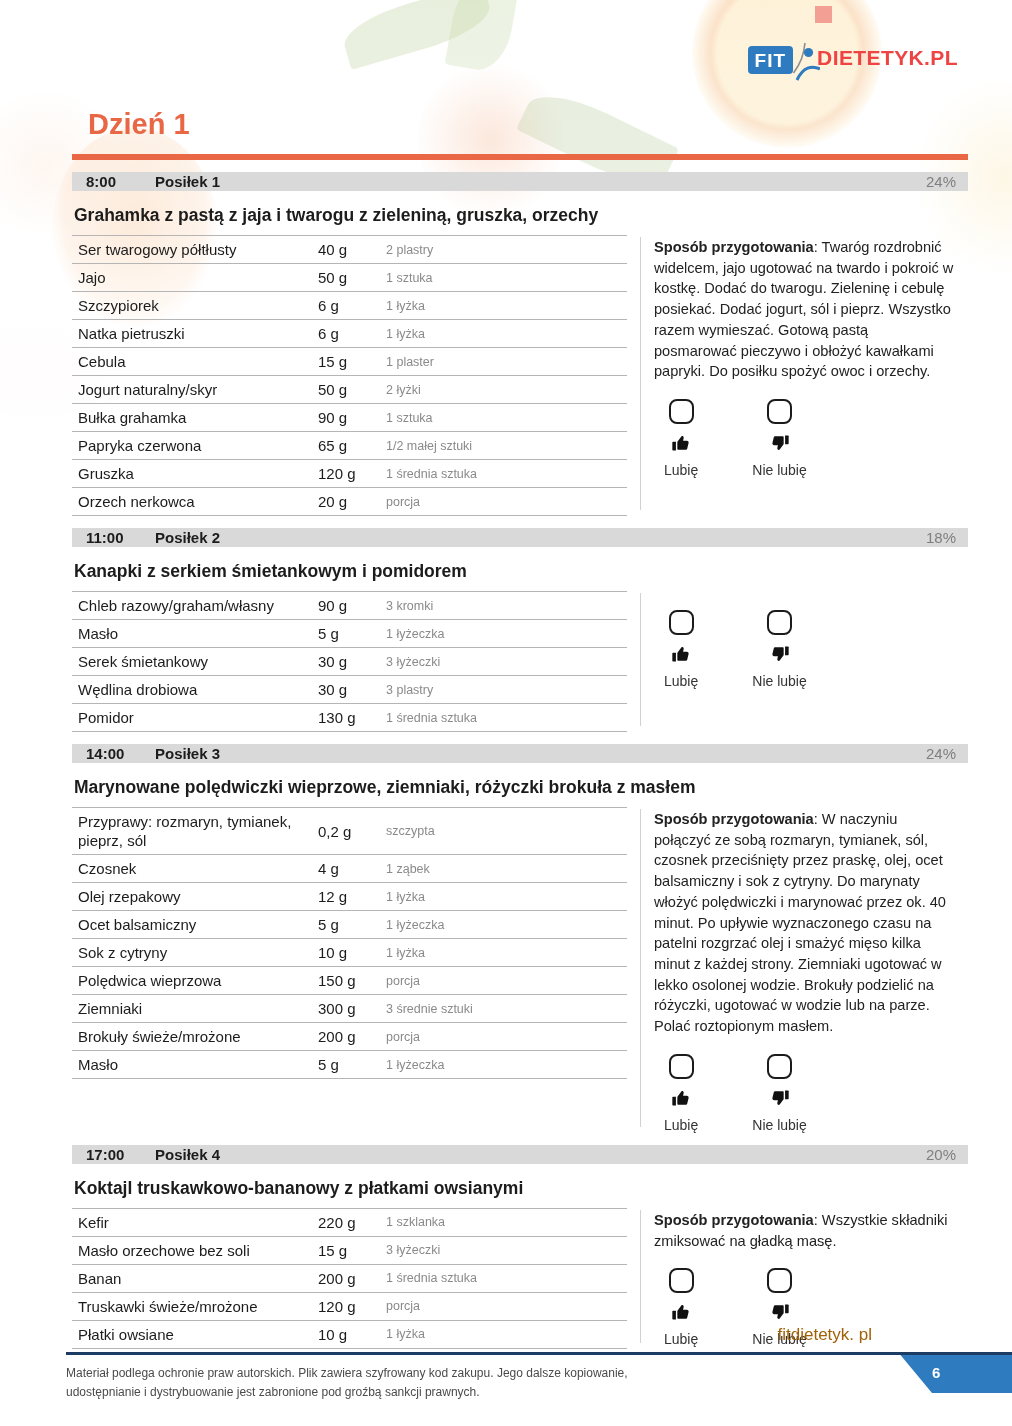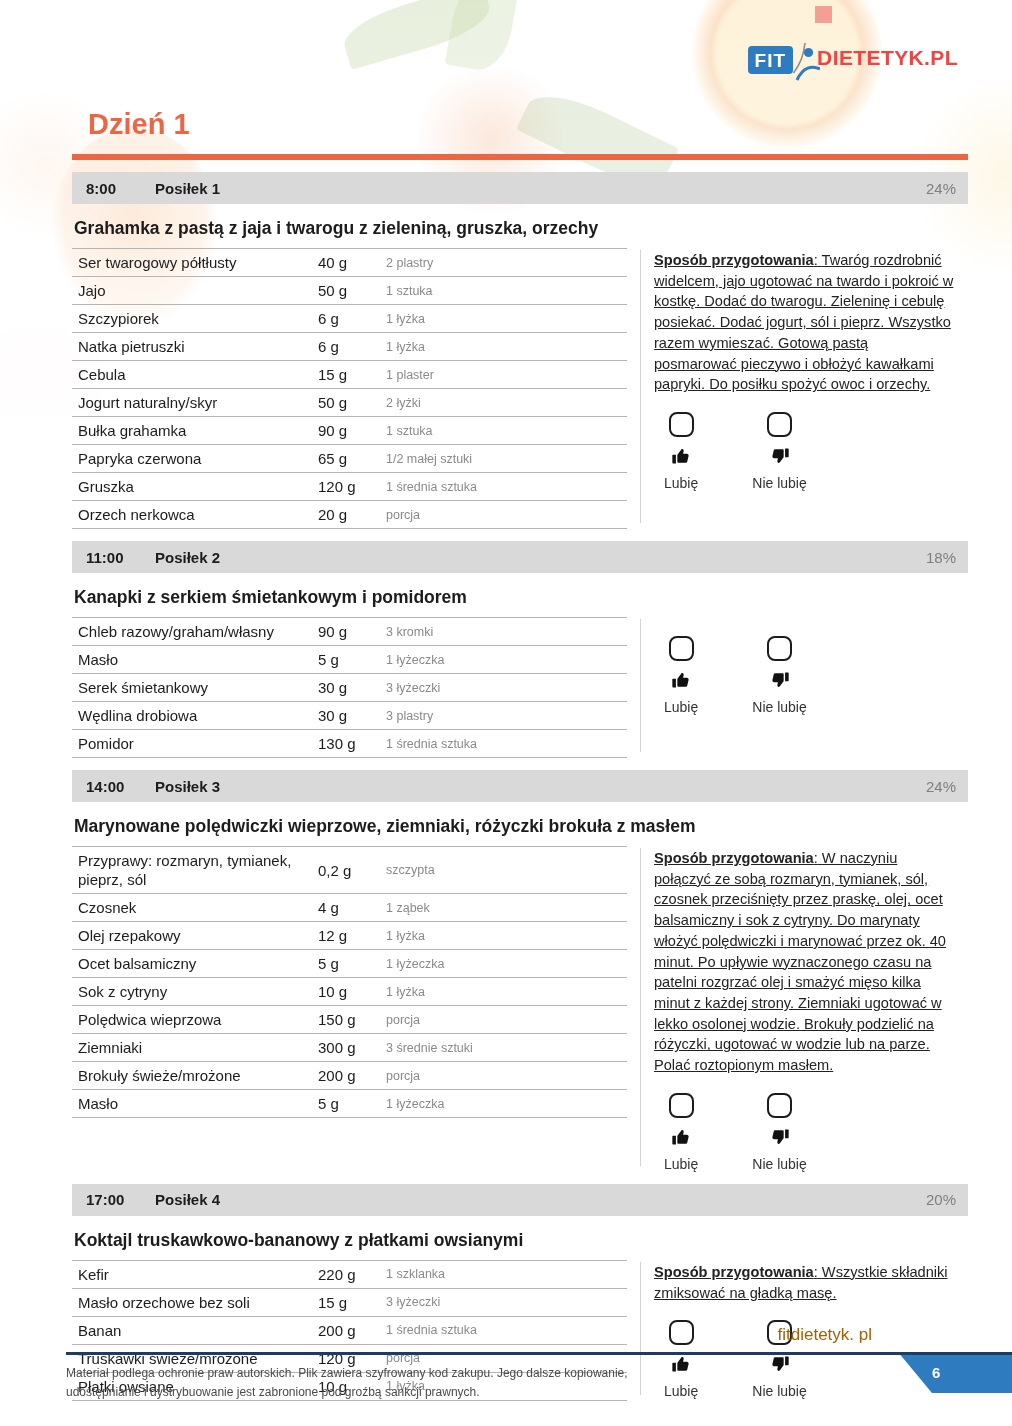--- a/index.html
+++ b/index.html
@@ -38,39 +38,39 @@
   .logo-fit{display:inline-block;background:var(--logo-blue);color:#fff;font-weight:700;font-size:19px;line-height:1;padding:5px 7px 4px;border-radius:4px;letter-spacing:1px;}
   .logo-figure{margin:0 -3px 0 -1px;position:relative;top:-4px;}
   .logo-rest{color:#ef4444;font-weight:700;font-size:21px;letter-spacing:.4px;}
 
   
   .content{position:relative;z-index:2;padding:104px 44px 0 72px;}
   h1.day-title{color:var(--accent-orange);font-size:29px;font-weight:700;margin:0 0 10px 16px;line-height:40px;}
   .day-rule{height:6px;background:var(--accent-orange);margin-bottom:8px;}
 
   .meal{margin-bottom:2px;}
-  .meal-header{display:flex;align-items:center;background:var(--header-gray);height:32px;padding:0 12px 0 14px;margin-top:12px;}
+  .meal-header{display:flex;align-items:center;background:var(--header-gray);height:19px;padding:0 12px 0 14px;margin-top:12px;}
   .meal-time{font-weight:700;font-size:15px;width:69px;}
   .meal-name{font-weight:700;font-size:15px;}
   .meal-percent{margin-left:auto;color:#7f7f7f;font-size:15px;}
   .meal-title{font-size:17.5px;font-weight:700;margin:13px 0 9px 2px;line-height:22px;}
 
   .meal-body{display:flex;align-items:stretch;}
   .meal-left{width:555px;flex:none;}
   .v-divider{flex:none;width:1px;background:#d2d2d2;margin:2px 13px 6px 13px;}
   .meal-right{width:300px;flex:none;padding-top:2px;}
 
   table.ing-table{width:100%;border-collapse:collapse;}
   table.ing-table td{border-top:1px solid var(--line-gray);padding:4px 4px 4px 6px;vertical-align:middle;}
   table.ing-table tr:last-child td{border-bottom:1px solid var(--line-gray);}
   td.ing-name{width:240px;font-size:15px;line-height:19px;}
   td.ing-amount{width:68px;font-size:15px;}
   td.ing-measure{font-size:12.5px;color:var(--muted);}
 
-  .prep{font-size:14.6px;line-height:1.42;color:#222;text-decoration:underline;}
+  .prep{font-size:14.6px;line-height:1.42;color:#222;}
   .prep-label{font-weight:700;}
   .like-row{display:flex;gap:54px;margin-top:17px;padding-left:10px;align-items:center;}
   .like-group{display:flex;align-items:center;gap:9px;cursor:pointer;flex-direction:column;}
   .checkbox{width:25px;height:25px;border:2px solid #1b1b1b;border-radius:8px;background:#fff;display:inline-block;}
   .thumb{flex:none;}
   .like-label{font-size:14px;color:#333;}
 
   
   .footer-line{position:absolute;left:66px;right:0;top:1352px;height:3px;background:var(--footer-navy);z-index:2;}
   .footer-disclaimer{position:absolute;left:66px;top:1364px;width:575px;font-size:12px;line-height:1.6;color:#4a4a4a;z-index:2;}

